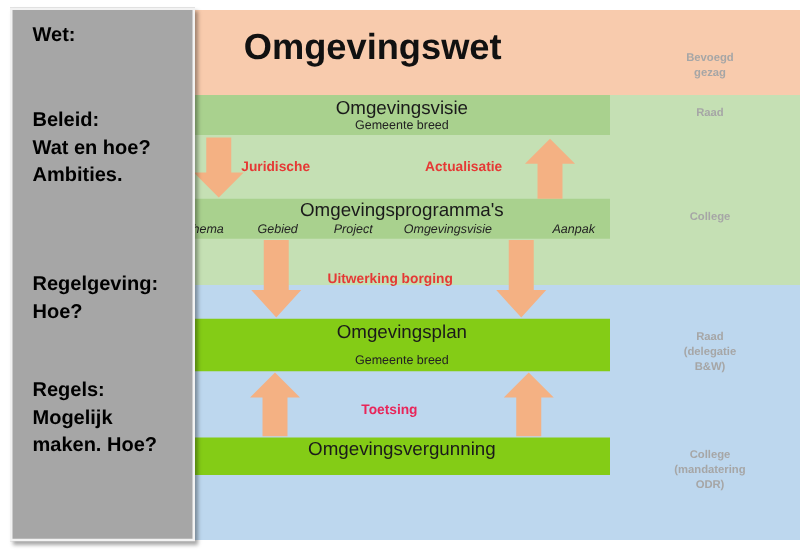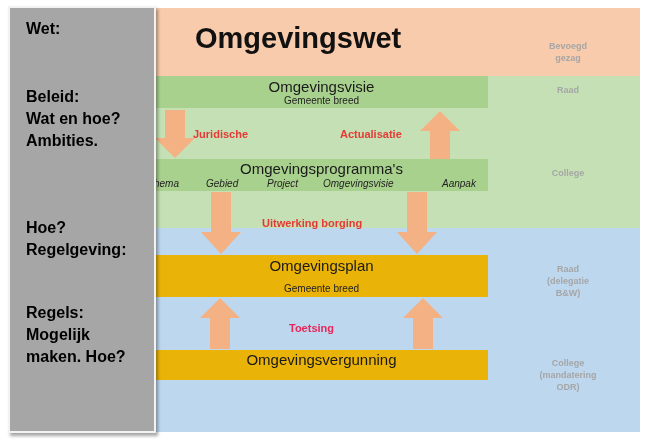--- a/index.html
+++ b/index.html
@@ -3,21 +3,21 @@
   <meta charset="utf-8">
   <style>
     html, body { margin:0; padding:0; }
     body { width:648px; height:443px; position:relative; background:#ffffff; overflow:hidden; font-family:"Liberation Sans", sans-serif; }
     .abs { position:absolute; }
     .band-wet { left:155px; top:8px; width:485px; height:68px; background:#f8cbad; }
     .band-beleid { left:155px; top:76px; width:485px; height:152px; background:#c5e0b4; }
     .band-regels { left:155px; top:228px; width:485px; height:204px; background:#bdd7ee; }
     .title { left:195px; top:22px; font-size:29px; font-weight:bold; color:#111; }
     .bar { background:#a9d18e; }
-    .bar-blue { background:#eab308; }
+    .bar-blue { background:#84cc16; }
     .bar-title { position:absolute; left:0; right:0; text-align:center; font-size:15px; color:#1a1a1a; }
     .bar-sub { position:absolute; left:0; right:0; text-align:center; font-size:10px; color:#222; }
     .authority { width:110px; text-align:center; font-size:9px; font-weight:bold; color:#a6a6a6; line-height:12px; }
     .red { font-size:11px; font-weight:bold; color:#e53935; }
     .red2 { font-size:11px; font-weight:bold; color:#e8265a; }
     .left-panel { left:8px; top:6px; width:144px; height:423px; background:#a6a6a6; border:2px solid #f2f2f2; box-shadow:2px 3px 3px rgba(0,0,0,0.35); }
     .left-label { position:absolute; left:16px; font-size:16px; font-weight:bold; color:#000000; line-height:22px; }
     .prog-sub span { position:absolute; font-size:10px; font-style:italic; color:#222; white-space:nowrap; }
     svg.arrow { position:absolute; overflow:visible; }
   </style>
@@ -103,21 +103,21 @@
 <div class="abs left-panel">
   <div class="left-label" style="top:10px;">
     <div>Wet:</div>
   </div>
   <div class="left-label" style="top:78px;">
     <div>Beleid:</div>
     <div>Wat en hoe?</div>
     <div>Ambities.</div>
   </div>
   <div class="left-label" style="top:209px;">
+    <div>Regelgeving:</div>
     <div>Hoe?</div>
-    <div>Regelgeving:</div>
   </div>
   <div class="left-label" style="top:294px;">
     <div>Regels:</div>
     <div>Mogelijk</div>
     <div>maken. Hoe?</div>
   </div>
 </div>
 
 </body></html>

